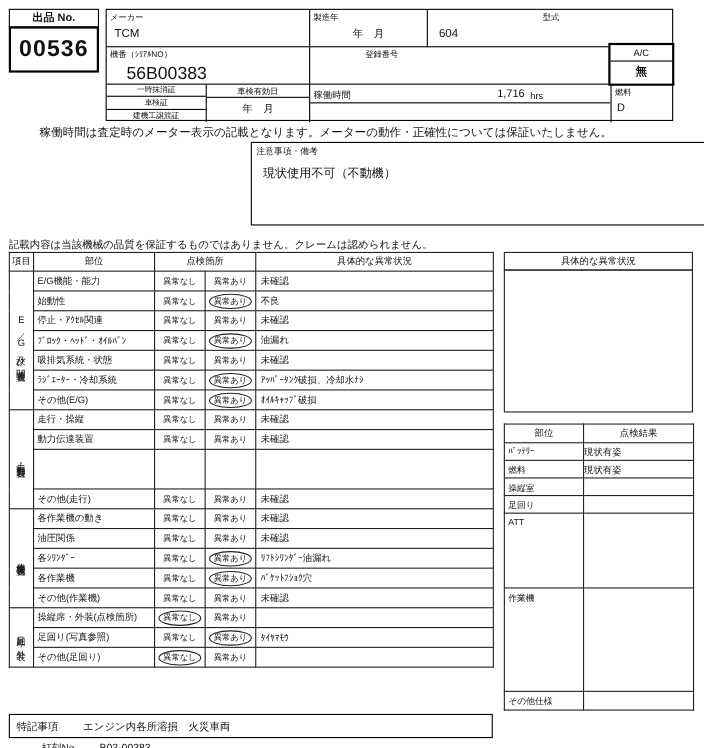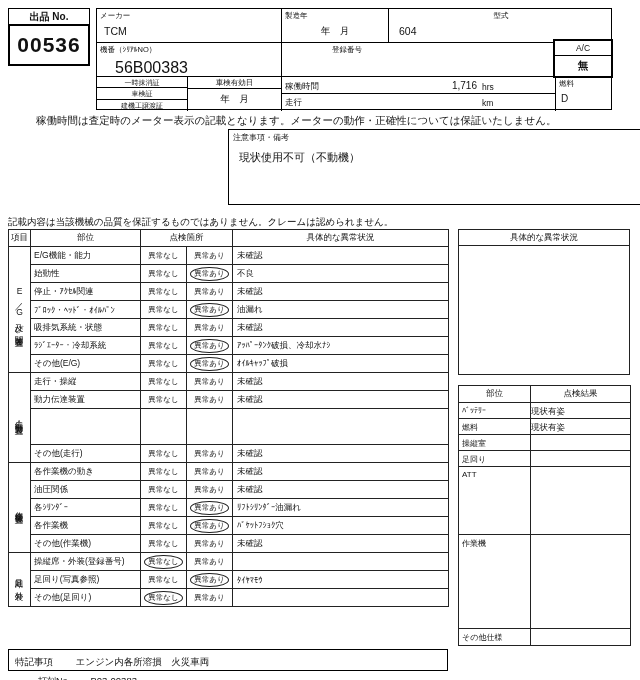--- a/index.html
+++ b/index.html
@@ -112,24 +112,20 @@
     <div class="hcell br" style="left:91px;top:68px;width:94px;height:34px">
       <div class="bb" style="height:12px;font-size:7.5px;text-align:center;line-height:11px">車検有効日</div>
       <span class="hvalue" style="left:0;top:16px;width:100%;text-align:center;font-size:9.5px">年　月</span>
     </div>
 
     <div class="hcell br" style="left:185px;top:68px;width:274px;height:34px">
       <div class="bb" style="position:relative;height:17px">
         <span style="position:absolute;left:3px;top:4px;font-size:8.5px">稼働時間</span>
         <span style="position:absolute;left:140px;top:3px;width:55px;text-align:right;font-size:10px">1,716</span>
         <span style="position:absolute;left:200px;top:5px;font-size:8.5px">hrs</span>
-      </div>
-      <div style="position:relative;height:16px">
-        <span style="position:absolute;left:3px;top:3px;font-size:8.5px">走行</span>
-        <span style="position:absolute;left:200px;top:4px;font-size:8.5px">km</span>
       </div>
     </div>
 
     <div class="hcell" style="left:459px;top:68px;width:57px;height:34px">
       <span class="hlabel">燃料</span>
       <span class="hvalue" style="left:5px;top:16px;font-size:10px">D</span>
     </div>
   </div>
 
   <div class="abs note-text" style="left:36px;top:114px">稼働時間は査定時のメーター表示の記載となります。メーターの動作・正確性については保証いたしません。</div>
@@ -252,21 +248,21 @@
           <td class="detail">ﾊﾞｹｯﾄﾌｼｮｸ穴</td>
         </tr>
         <tr style="height: 18px; margin-top: 45px;">
           <td class="part">その他(作業機)</td>
           <td class="chk"><span>異常なし</span></td>
           <td class="chk"><span>異常あり</span></td>
           <td class="detail">未確認</td>
         </tr>
         <tr style="height: 18px;">
           <td class="group" rowspan="3">足回り外装</td>
-          <td class="part">操縦席・外装(登録番号)</td>
+          <td class="part">操縦席・外装(点検箇所)</td>
           <td class="chk"><span class="circled">異常なし</span></td>
           <td class="chk"><span>異常あり</span></td>
           <td class="detail"></td>
         </tr>
         <tr style="height: 18px;">
           <td class="part">足回り(写真参照)</td>
           <td class="chk"><span>異常なし</span></td>
           <td class="chk"><span class="circled">異常あり</span></td>
           <td class="detail">ﾀｲﾔﾏﾓｳ</td>
         </tr>

